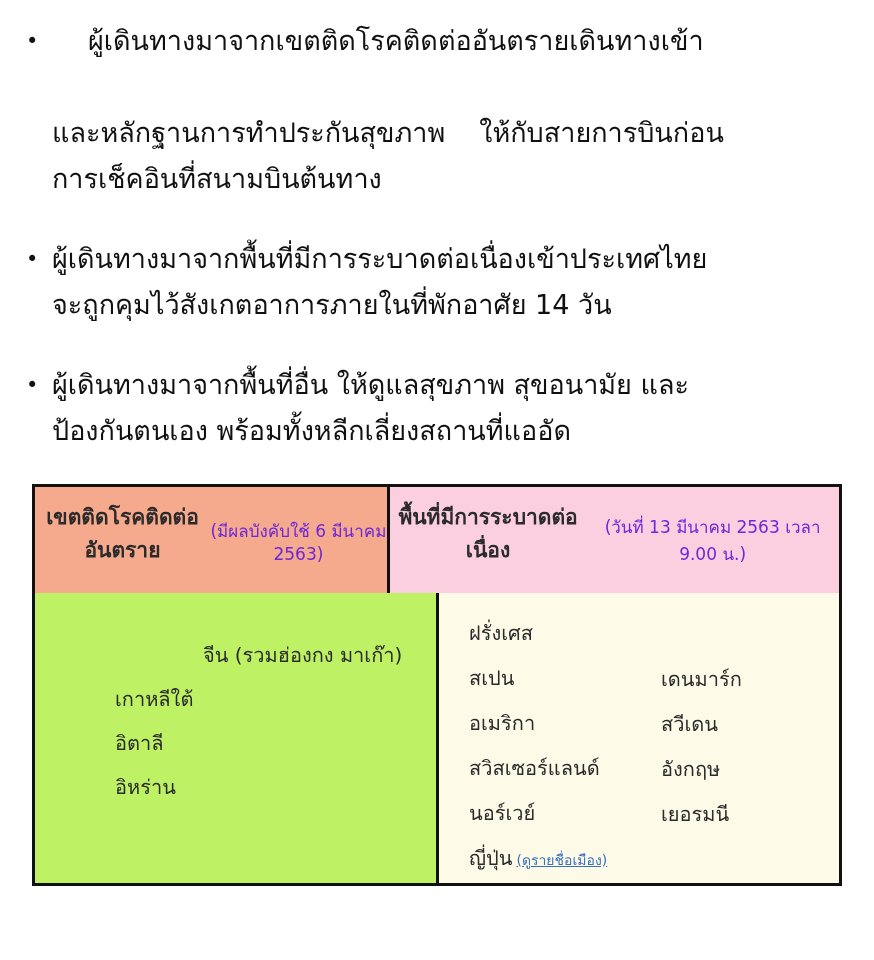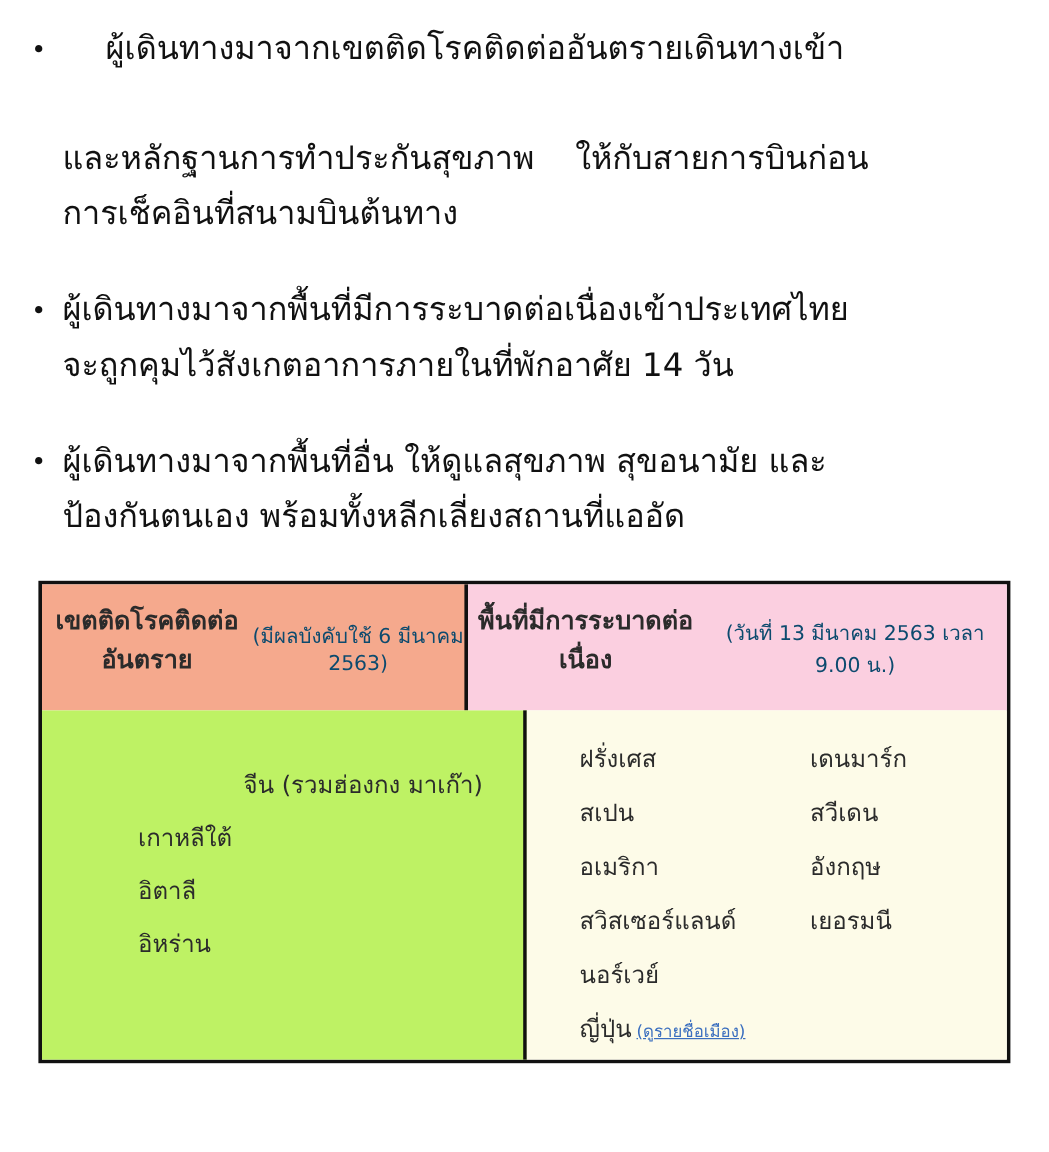--- a/index.html
+++ b/index.html
@@ -85,21 +85,21 @@
     background: #fbcfe0;
   }
   .th-title {
     font-size: 21px;
     font-weight: bold;
     color: #2b2b2b;
     margin-bottom: 14px;
   }
   .th-sub {
     font-size: 17px;
-    color: #0c4a6e;
+    color: #6d28d9;
   }
 
   .table-body {
     display: flex;
     flex: 1 1 auto;
   }
   .td {
     box-sizing: border-box;
   }
   .td-left {
@@ -125,24 +125,25 @@
     background: #fdfbe8;
     display: flex;
     padding: 18px 0 0 0;
   }
   .col {
     display: flex;
     flex-direction: column;
   }
   .col-a {
     width: 182px;
-    padding-left: 44px;
+    padding-left: 30px;
   }
   .col-b {
     padding-left: 10px;
+    justify-content: center;
   }
   .col .item {
     font-size: 20px;
     line-height: 45px;
     color: #2b2b2b;
     white-space: nowrap;
   }
   .link-note {
     font-size: 14px;
     color: #3b6fbf;

